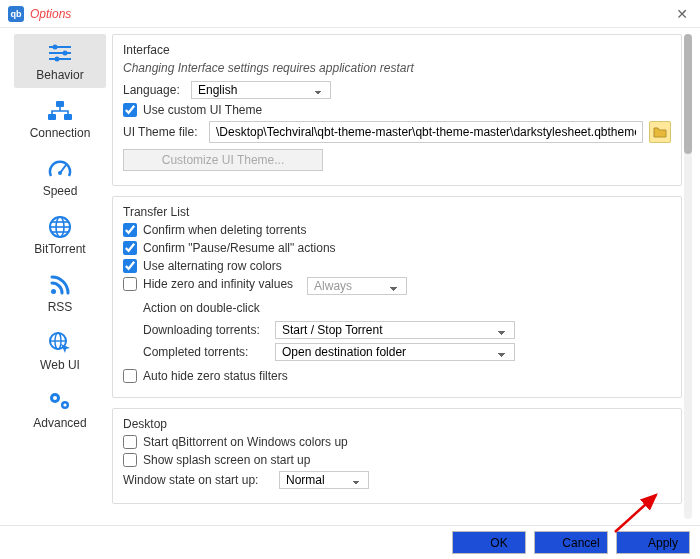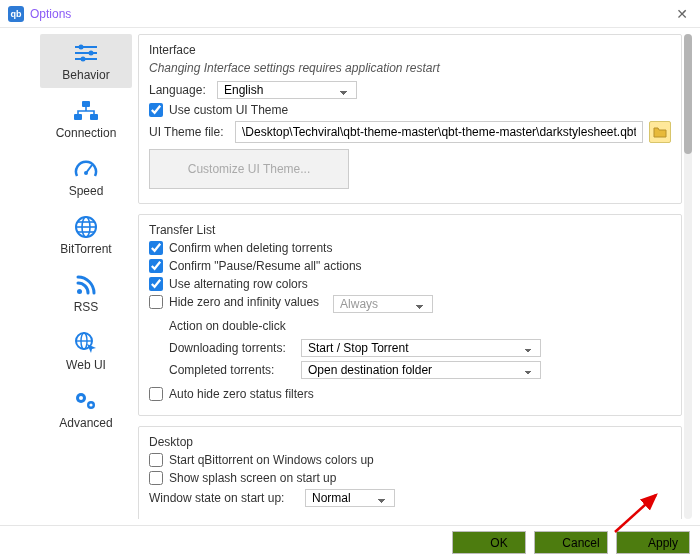--- a/index.html
+++ b/index.html
@@ -25,31 +25,30 @@
     background: #2e7bd6;
     border-radius: 3px;
     margin-right: 6px;
     display: inline-flex;
     align-items: center;
     justify-content: center;
     color: #fff;
     font-size: 9px;
     font-weight: bold;
   }
-  .titlebar .title { flex: 1; color: #8b5cf6; }
+  .titlebar .title { flex: 1; color: #ef4444; font-style: italic; }
   .titlebar .close { font-size: 14px; color: #666; cursor: pointer; padding: 0 4px;}
   .main {
     display: flex;
     height: 497px;
   }
   .sidebar {
     width: 110px;
     padding: 6px 4px 6px 14px;
     overflow-y: auto;
-    margin-left: 26px;
   }
   .side-item {
     display: flex;
     flex-direction: column;
     align-items: center;
     padding: 6px 2px 6px 2px;
     margin-bottom: 4px;
     border-radius: 2px;
     cursor: pointer;
     color: #333;
@@ -122,21 +121,21 @@
     display: flex;
     align-items: flex-start;
     gap: 6px;
     margin: 4px 0;
   }
   .chk input[type=checkbox] {
     width: 14px; height: 14px;
     accent-color: #1e7fe6;
   }
   .btn {
-    height: 40px;
+    height: 22px;
     border: 1px solid #ccc;
     background: #f6f6f6;
     padding: 0 14px;
     font-size: 12px;
     cursor: pointer;
   }
   .btn.disabled { color: #aaa; background: #f2f2f2; cursor: default;}
   .folder-btn {
     width: 22px; height: 22px;
     border: 1px solid #d8c56b;
@@ -166,21 +165,21 @@
     align-items: center;
     justify-content: flex-end;
     gap: 8px;
     padding-right: 10px;
     background: #fff;
   }
   .footer .fbtn {
     min-width: 74px;
     height: 23px;
     border: 1px solid #bcbcbc;
-    background: #4d7c0f;
+    background: #1d4ed8;
     font-size: 12px;
     cursor: pointer;
     padding-left: 20px;
   }
   .indent { }
   .sub-indent { margin-left: 20px; }
   svg { display: block; }
   .arrow {
     position: absolute;
     bottom: 22px;

